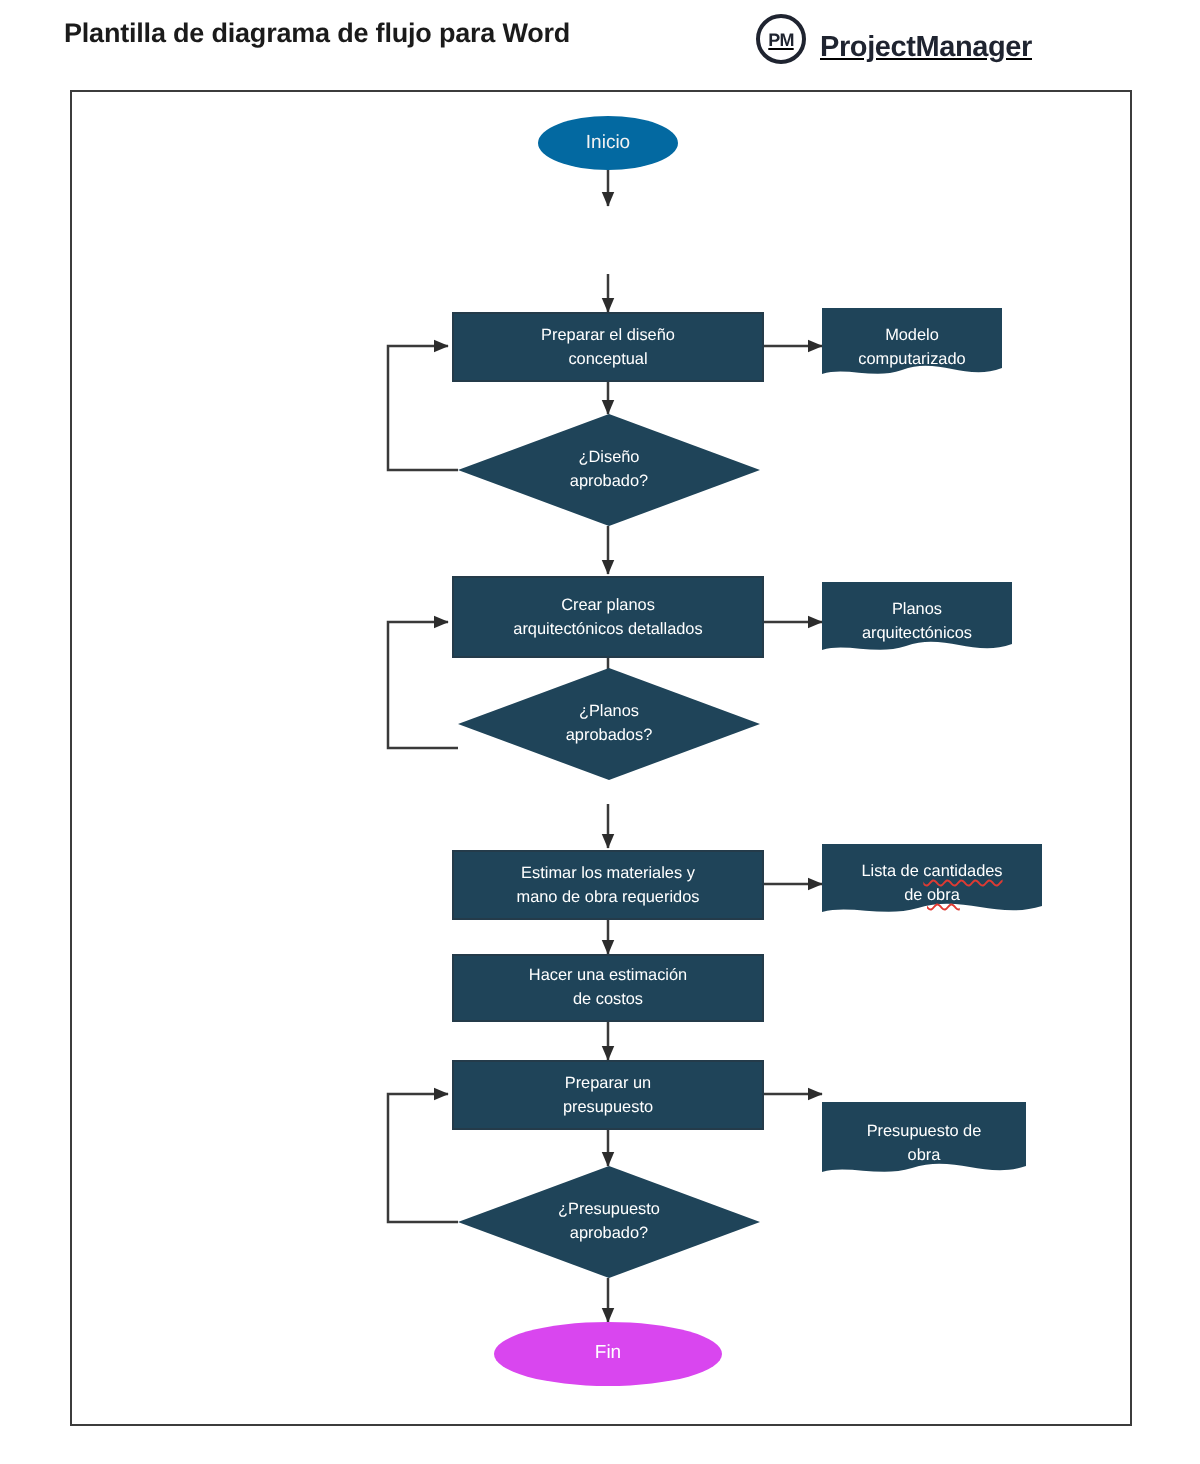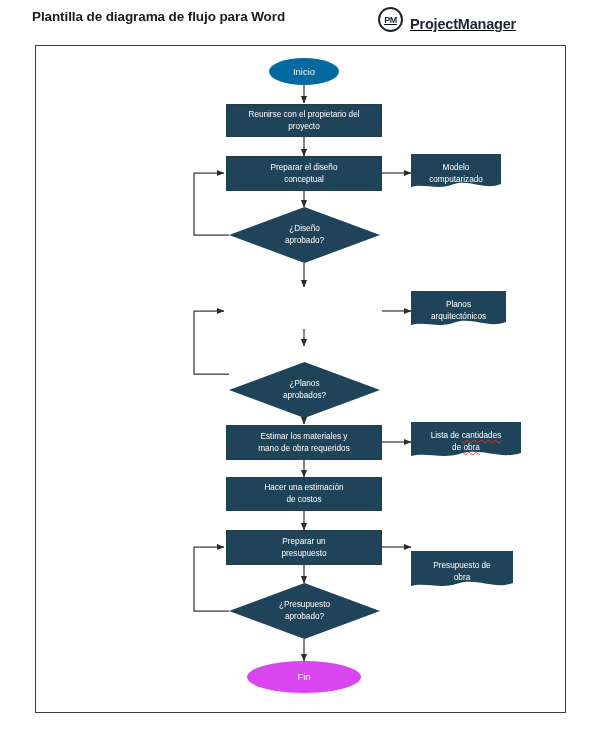--- a/index.html
+++ b/index.html
@@ -197,26 +197,20 @@
         <path d="M193,565 L158,565 L158,501 L188,501"></path>
 
         <path d="M268,593 L268,615"></path>
       </g>
     </svg>
 
     <div class="node terminator-start" style="left:233px; top:12px; width:70px; height:27px;">
       <span class="lbl">Inicio</span>
     </div>
 
-    <div class="node process" style="left:190px; top:58px; width:156px; height:33px;">
-      <div>
-        <span class="lbl">Reunirse con el propietario del</span>
-        <span class="lbl">proyecto</span>
-      </div>
-    </div>
 
     <div class="node process" style="left:190px; top:110px; width:156px; height:35px;">
       <div>
         <span class="lbl">Preparar el diseño</span>
         <span class="lbl">conceptual</span>
       </div>
     </div>
 
     <div class="node document" style="left:375px; top:108px; width:90px; height:39px;">
       <svg class="doc-shape" viewBox="0 0 90 39" preserveAspectRatio="none">
@@ -231,32 +225,38 @@
     <div class="node decision" style="left:193px; top:161px; width:151px; height:56px;">
       <svg class="dia-shape" viewBox="0 0 151 56" preserveAspectRatio="none">
         <path d="M75.5,0 L151,28 L75.5,56 L0,28 Z" fill="#1f4459"></path>
       </svg>
       <div>
         <span class="lbl">¿Diseño</span>
         <span class="lbl">aprobado?</span>
       </div>
     </div>
 
+    <div class="node process" style="left:190px; top:242px; width:156px; height:41px;">
+      <div>
+        <span class="lbl">Crear planos</span>
+        <span class="lbl">arquitectónicos detallados</span>
+      </div>
+    </div>
 
     <div class="node document" style="left:375px; top:245px; width:95px; height:40px;">
       <svg class="doc-shape" viewBox="0 0 95 40" preserveAspectRatio="none">
         <path d="M0,0 H95 V31 C76,38 61,25 42,32 C27,37 12,30 0,34 Z" fill="#1f4459"></path>
       </svg>
       <div>
         <span class="lbl">Planos</span>
         <span class="lbl">arquitectónicos</span>
       </div>
     </div>
 
-    <div class="node decision" style="left:193px; top:316px; width:151px; height:56px;">
+    <div class="node decision" style="left:193px; top:288px; width:151px; height:56px;">
       <svg class="dia-shape" viewBox="0 0 151 56" preserveAspectRatio="none">
         <path d="M75.5,0 L151,28 L75.5,56 L0,28 Z" fill="#1f4459"></path>
       </svg>
       <div>
         <span class="lbl">¿Planos</span>
         <span class="lbl">aprobados?</span>
       </div>
     </div>
 
     <div class="node process" style="left:190px; top:379px; width:156px; height:35px;">

